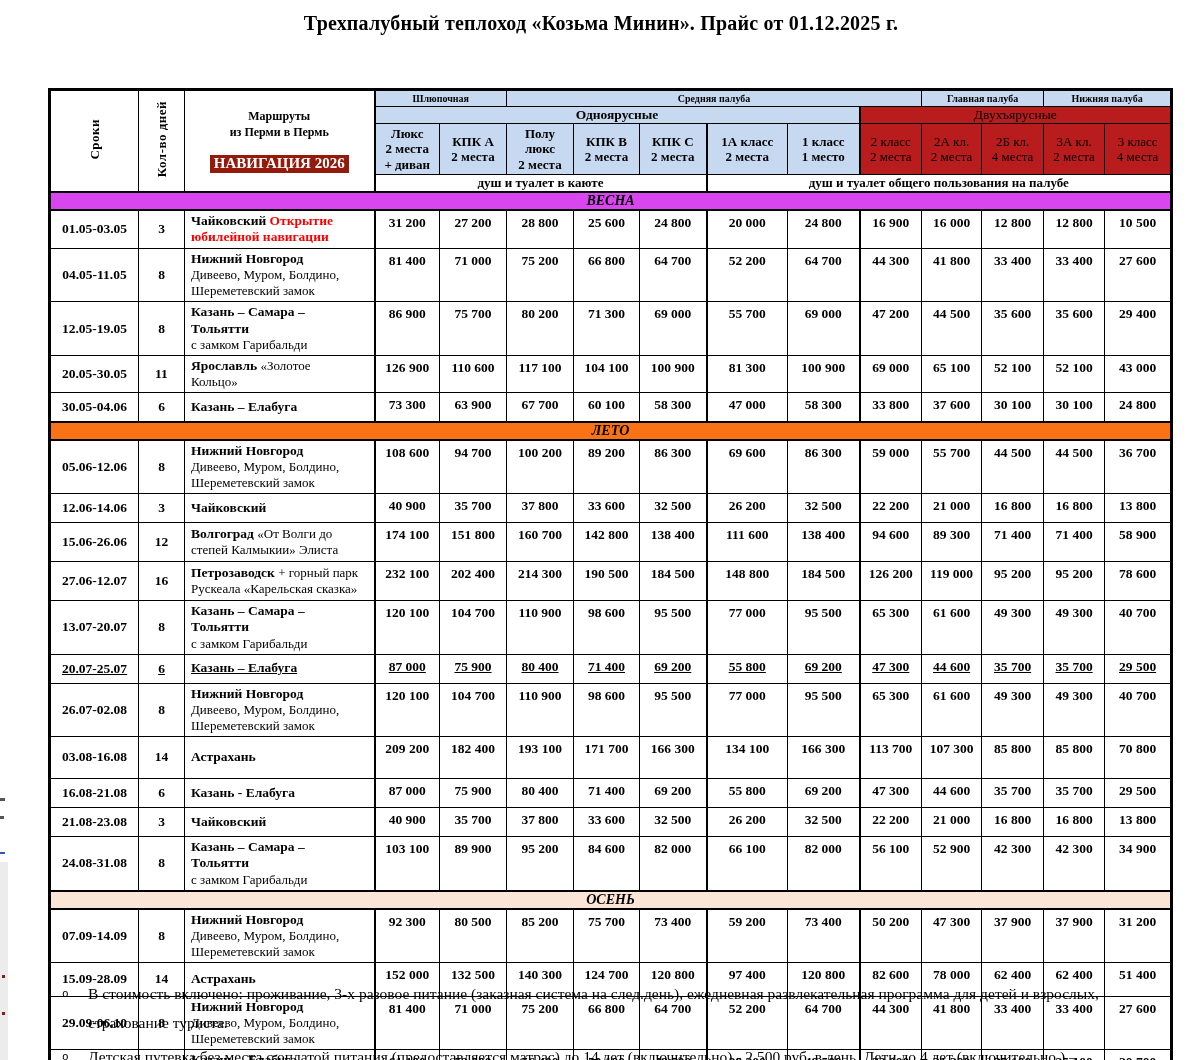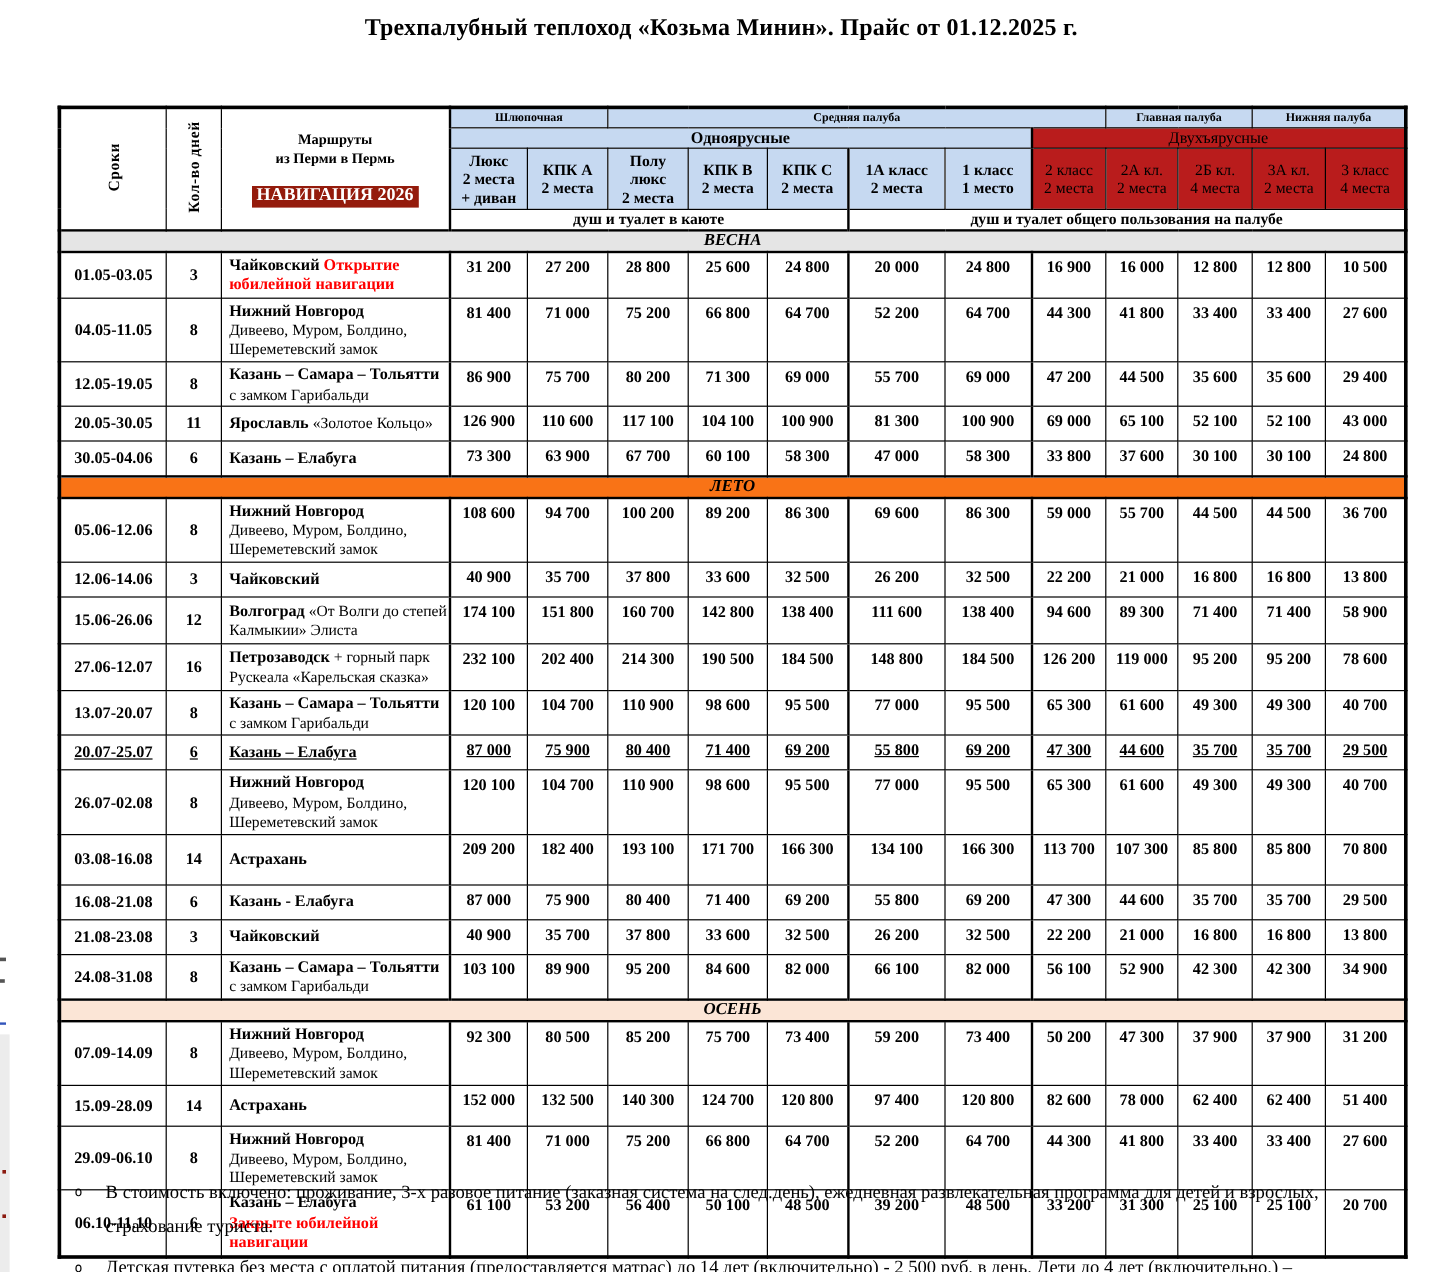--- a/index.html
+++ b/index.html
@@ -33,21 +33,21 @@
   
   .thickL { border-left:2px solid #000 !important; }
 
   
   tr.band td { font-style:italic; font-weight:bold; font-size:14px; height:17px;
                border-top:2px solid #000; border-bottom:2px solid #000; }
 
   
   td.dates { font-weight:bold; font-size:13.5px; }
   td.days  { font-weight:bold; font-size:13.5px; }
-  td.route { text-align:left; padding:2px 0 2px 6px; vertical-align:middle; line-height:1.22; }
+  td.route { text-align:left; padding:2px 13px 2px 6px; vertical-align:middle; line-height:1.22; }
   td.route .seg-b { font-weight:bold; font-size:13.5px; }
   td.route .seg-n { font-weight:normal; font-size:13px; }
   td.route .red { color:#f00; font-weight:bold; }
   td.route .blk { display:block; }
   td.price { font-weight:bold; font-size:13.5px; vertical-align:top; padding-top:4px; }
 
   
   .notes { position:absolute; left:62px; top:980px; width:1080px; }
   .note { display:flex; margin-bottom:6px; line-height:1.85; font-size:15.5px; }
   .note .marker { font-family:"DejaVu Sans Mono", monospace; font-size:11px; width:26px;
@@ -134,21 +134,21 @@
         <td class="peach classcell">3 класс
 4 места</td>
       </tr>
       <tr>
         <td colspan="5" class="faccell thickL">душ и туалет в каюте</td>
         <td colspan="7" class="faccell thickL">душ и туалет общего пользования на палубе</td>
       </tr>
     </thead>
     <tbody id="table-body">
         <tr class="band">
-          <td colspan="15" style="background: #e5e5e5;">ВЕСНА</td>
+          <td colspan="15" style="background: #d946ef;">ВЕСНА</td>
         </tr>
         <tr style="height: 28px;">
           <td class="dates">01.05-03.05</td>
           <td class="days">3</td>
           <td class="route"><span class="seg-b">Чайковский </span><span class="seg-b red">Открытие юбилейной навигации</span></td>
           <td class="price thickL">31 200</td>
           <td class="price">27 200</td>
           <td class="price">28 800</td>
           <td class="price">25 600</td>
           <td class="price">24 800</td>

